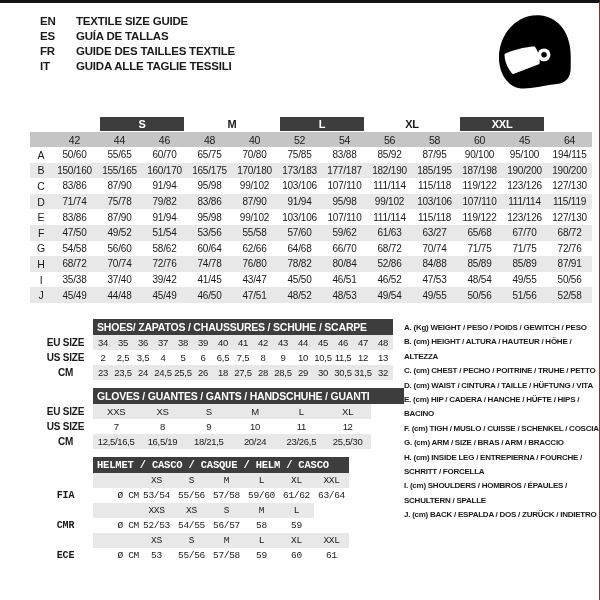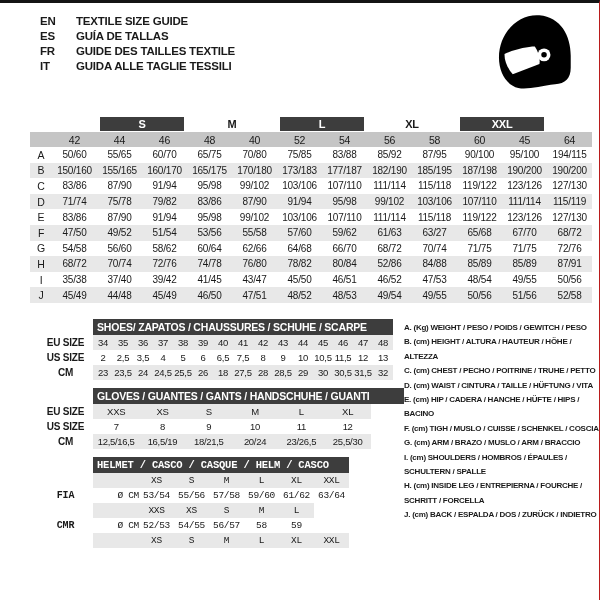--- a/index.html
+++ b/index.html
@@ -479,32 +479,42 @@
               <tr>
                 <td></td>
                 <td class="shaded"></td>
                 <td class="shaded">XS</td>
                 <td class="shaded">S</td>
                 <td class="shaded">M</td>
                 <td class="shaded">L</td>
                 <td class="shaded">XL</td>
                 <td class="shaded">XXL</td>
               </tr>
+              <tr>
+                <td class="rowlabel">ECE</td>
+                <td class="unit">Ø CM</td>
+                <td>53</td>
+                <td>55/56</td>
+                <td>57/58</td>
+                <td>59</td>
+                <td>60</td>
+                <td>61</td>
+              </tr>
             </tbody>
           </table>
       </section>
 
     </div>
     <aside class="legend" id="legend">
         <div>A. (Kg) WEIGHT / PESO / POIDS / GEWITCH / PESO</div>
         <div>B. (cm) HEIGHT / ALTURA / HAUTEUR / HÖHE / ALTEZZA</div>
         <div>C. (cm) CHEST / PECHO / POITRINE / TRUHE / PETTO</div>
         <div>D. (cm) WAIST / CINTURA / TAILLE / HÜFTUNG / VITA</div>
         <div>E. (cm) HIP / CADERA / HANCHE / HÜFTE / HIPS /  BACINO</div>
         <div>F. (cm) TIGH / MUSLO / CUISSE / SCHENKEL / COSCIA</div>
-        <div>G. (cm) ARM  / BRAZO / MUSLO / ARM / BRACCIO</div>
+        <div>G. (cm) ARM  / SIZE / BRAS / ARM / BRACCIO</div>
+        <div>H. (cm) INSIDE LEG / ENTREPIERNA / FOURCHE / SCHRITT / FORCELLA</div>
         <div>I.  (cm) SHOULDERS / HOMBROS / ÉPAULES / SCHULTERN / SPALLE</div>
-        <div>H. (cm) INSIDE LEG / ENTREPIERNA / FOURCHE / SCHRITT / FORCELLA</div>
         <div>J. (cm) BACK / ESPALDA / DOS / ZURÜCK / INDIETRO</div>
       </aside>
   </div>
 
 </div>
 
 </body></html>

